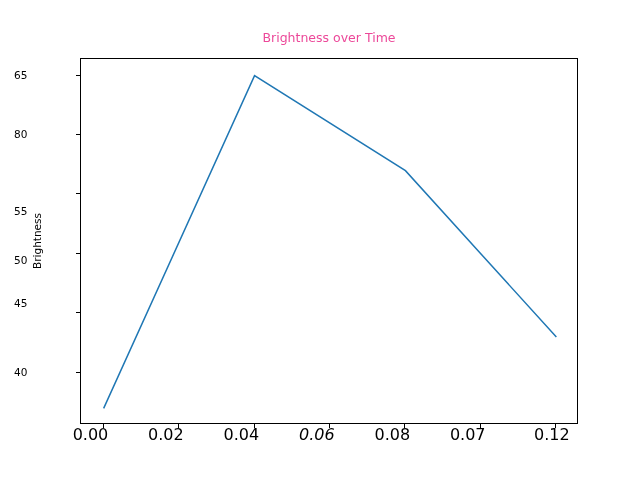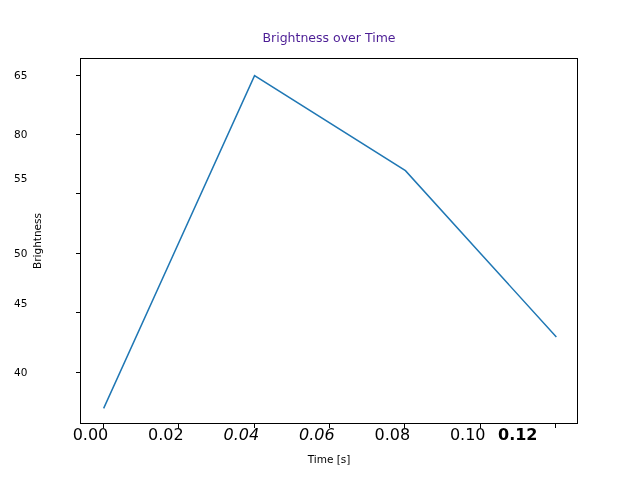--- a/index.html
+++ b/index.html
@@ -26,21 +26,21 @@
   }
 
   
   #chart-title {
     position: absolute;
     left: 80px;
     top: 30px;
     width: 498px;
     text-align: center;
     font-size: 12.5px;
-    color: #4c1d95;
+    color: #ec4899;
     line-height: 1.2;
     white-space: nowrap;
   }
 
   
   #plot-area {
     position: absolute;
     left: 80px;
     top: 58px;
     width: 498px;
@@ -120,46 +120,45 @@
 </style>
 </head>
 <body>
 
 <div id="figure">
 
   <div id="chart-title">Brightness over Time</div>
 
   <div id="y-axis-label">Brightness</div>
 
-  <div id="x-axis-label">Time [s]</div>
 
   <div id="ytick-labels">
       <div class="ytick" style="top: 365.714px;">40</div>
       <div class="ytick" style="top: 297px;">45</div>
-      <div class="ytick" style="top: 247px;">50</div>
-      <div class="ytick" style="top: 172px;">55</div>
+      <div class="ytick" style="top: 254px;">50</div>
+      <div class="ytick" style="top: 205px;">55</div>
       <div class="ytick" style="top: 128.052px;">80</div>
       <div class="ytick" style="top: 68.6364px;">65</div>
     </div>
   <div id="ytick-marks">
       <div class="ytick-mark" style="top: 372px;"></div>
       <div class="ytick-mark" style="top: 312px;"></div>
       <div class="ytick-mark" style="top: 253px;"></div>
       <div class="ytick-mark" style="top: 193px;"></div>
       <div class="ytick-mark" style="top: 134px;"></div>
       <div class="ytick-mark" style="top: 75px;"></div>
     </div>
   <div id="xtick-labels">
       <div class="xtick" style="left: 102.636px;">0.00</div>
       <div class="xtick" style="left: 178.091px;">0.02</div>
-      <div class="xtick" style="left: 253.545px; font-style: italic;">0.04</div>
+      <div class="xtick" style="left: 253.545px;">0.04</div>
       <div class="xtick" style="left: 329px; font-style: italic;">0.06</div>
       <div class="xtick" style="left: 404.455px;">0.08</div>
-      <div class="xtick" style="left: 479.909px;">0.10</div>
-      <div class="xtick" style="left: 528px; font-weight: bold;">0.12</div>
+      <div class="xtick" style="left: 479.909px;">0.07</div>
+      <div class="xtick" style="left: 564px;">0.12</div>
     </div>
   <div id="xtick-marks">
       <div class="xtick-mark" style="left: 103px;"></div>
       <div class="xtick-mark" style="left: 178px;"></div>
       <div class="xtick-mark" style="left: 254px;"></div>
       <div class="xtick-mark" style="left: 329px;"></div>
       <div class="xtick-mark" style="left: 404px;"></div>
       <div class="xtick-mark" style="left: 480px;"></div>
       <div class="xtick-mark" style="left: 555px;"></div>
     </div>

